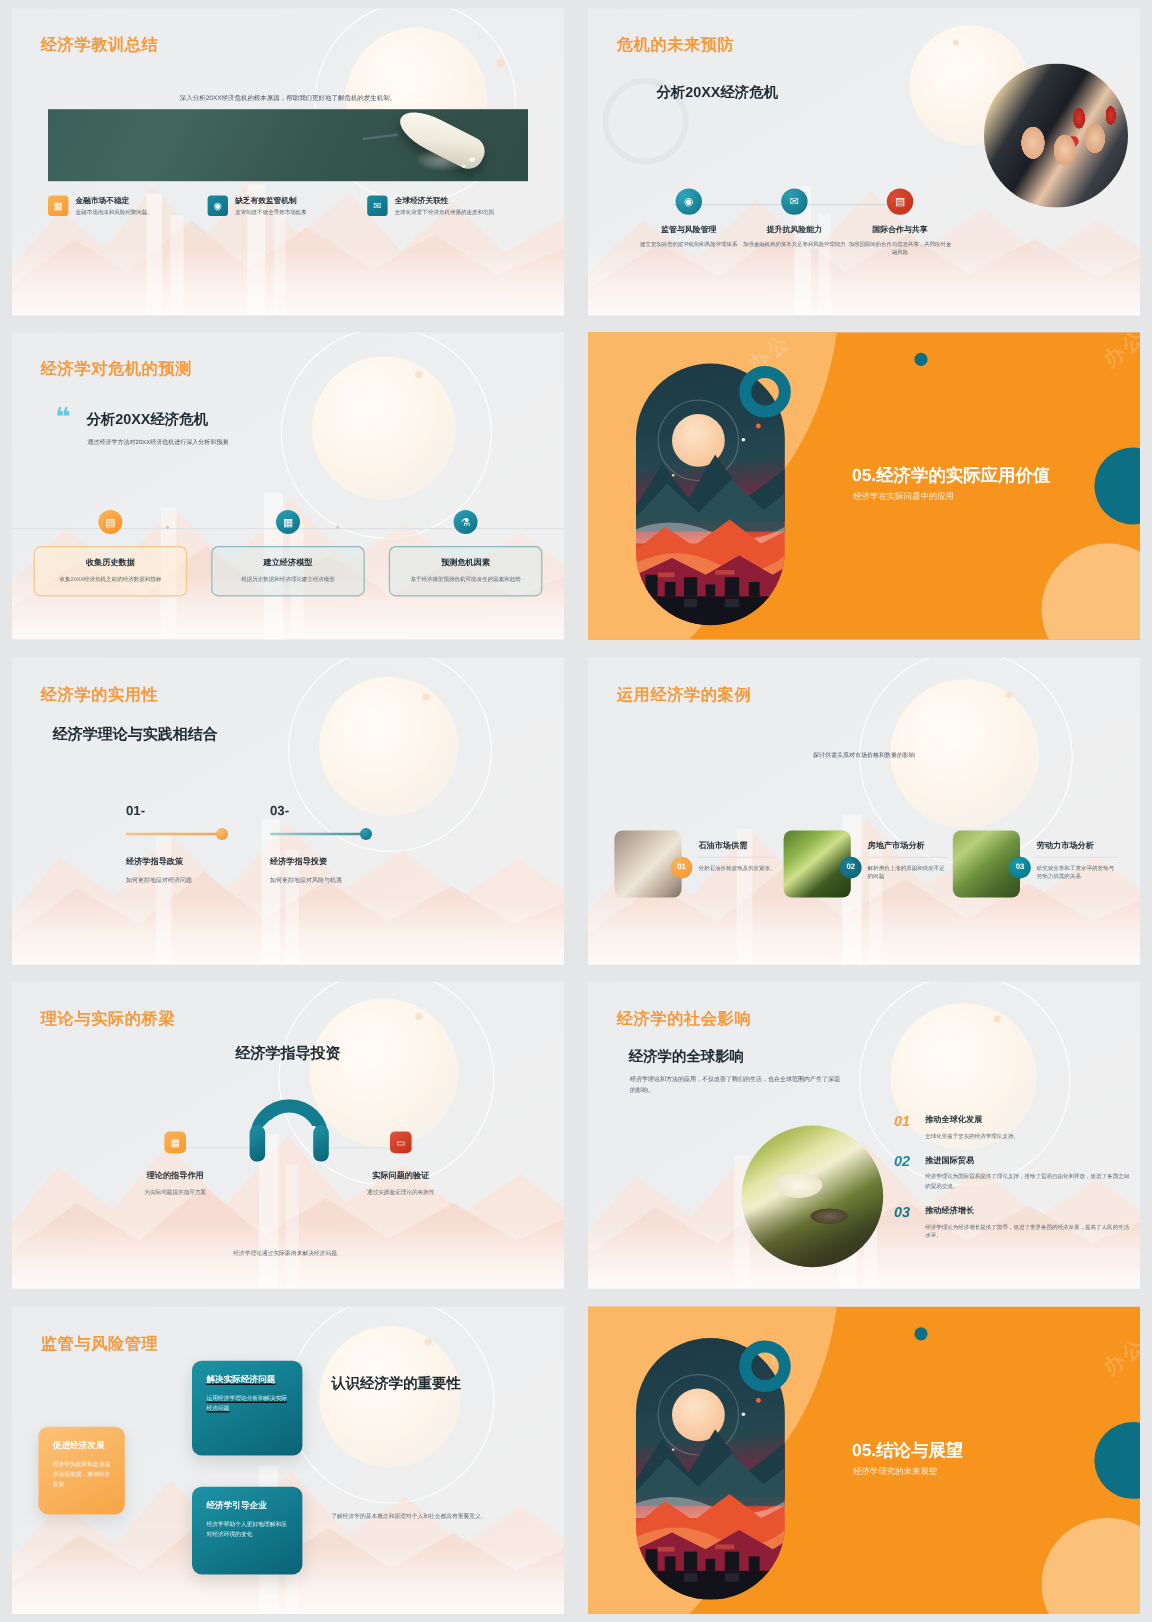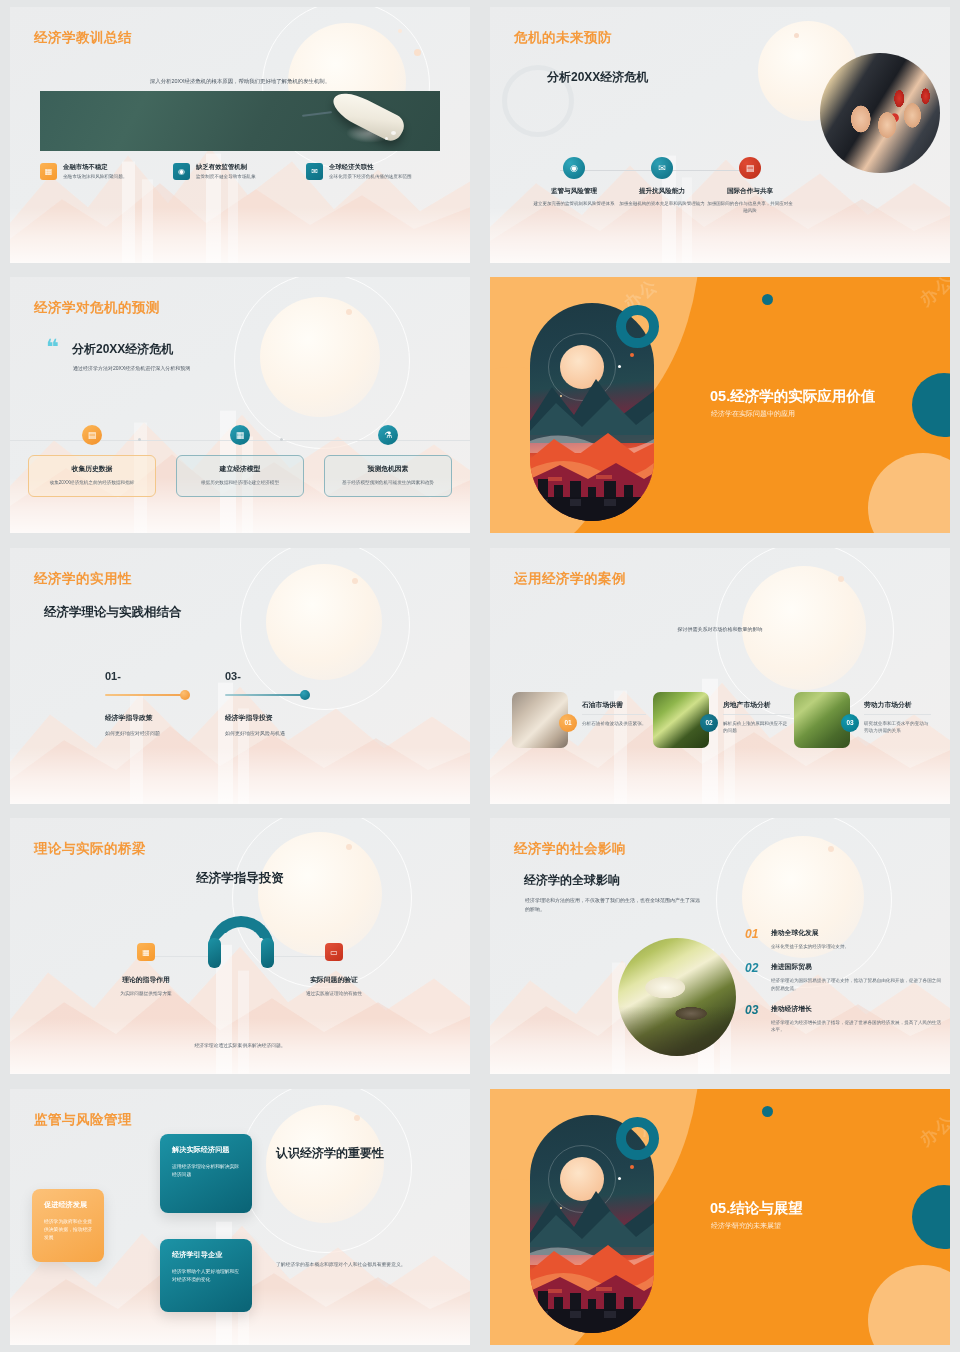--- a/index.html
+++ b/index.html
@@ -231,21 +231,21 @@
 
   
   .s9-title { position:absolute; left:266px; top:56px; font-size:12px; }
   .s9-foot  { position:absolute; left:266px; top:172px; width:180px; font-size:4.8px;
               line-height:1.7; color:#5a6670; }
   .s9-cardA { position:absolute; left:22px; top:100px; width:72px; height:73px; border-radius:8px;
               background:linear-gradient(150deg,#fcc178,#f7a545); padding:11px 12px;
               box-shadow:0 5px 14px rgba(0,0,0,.1); }
   .s9-cardB { position:absolute; left:150px; top:45px; width:92px; height:79px; border-radius:8px;
               background:linear-gradient(150deg,#1c93a6,#0a6375); padding:11px 12px;
-              box-shadow:0 5px 14px rgba(0,0,0,.12); }
+              box-shadow:0 5px 14px rgba(0,0,0,.12);text-decoration:underline; }
   .s9-cardC { position:absolute; left:150px; top:150px; width:92px; height:73px; border-radius:8px;
               background:linear-gradient(150deg,#1c93a6,#0a6375); padding:11px 12px;
               box-shadow:0 5px 14px rgba(0,0,0,.12); }
   .s9-h { font-size:7.2px; font-weight:bold; color:#fff; margin-bottom:8px; }
   .s9-p { font-size:4.8px; line-height:1.75; color:rgba(255,255,255,.92); }
 </style>
 </head>
 <body>
 
 <div id="deck">

